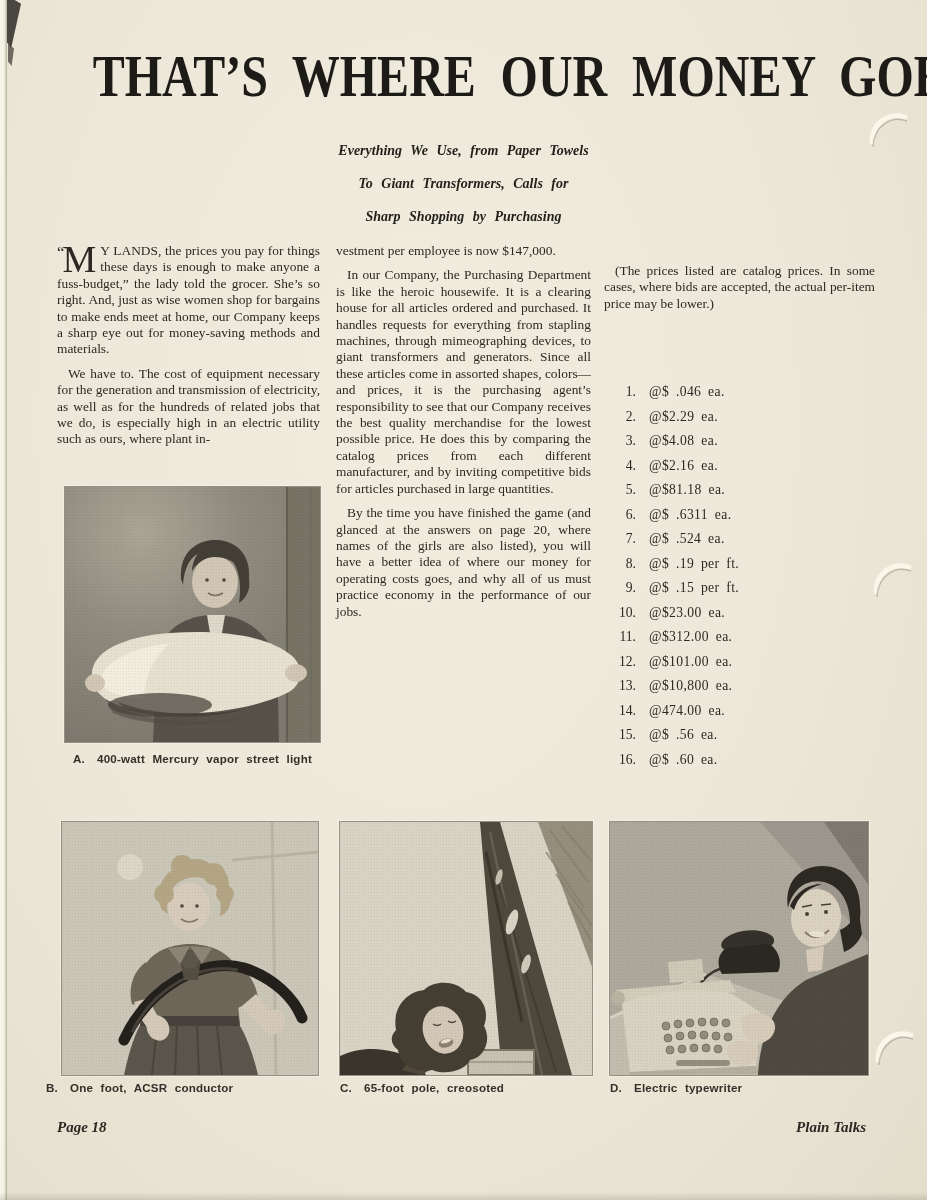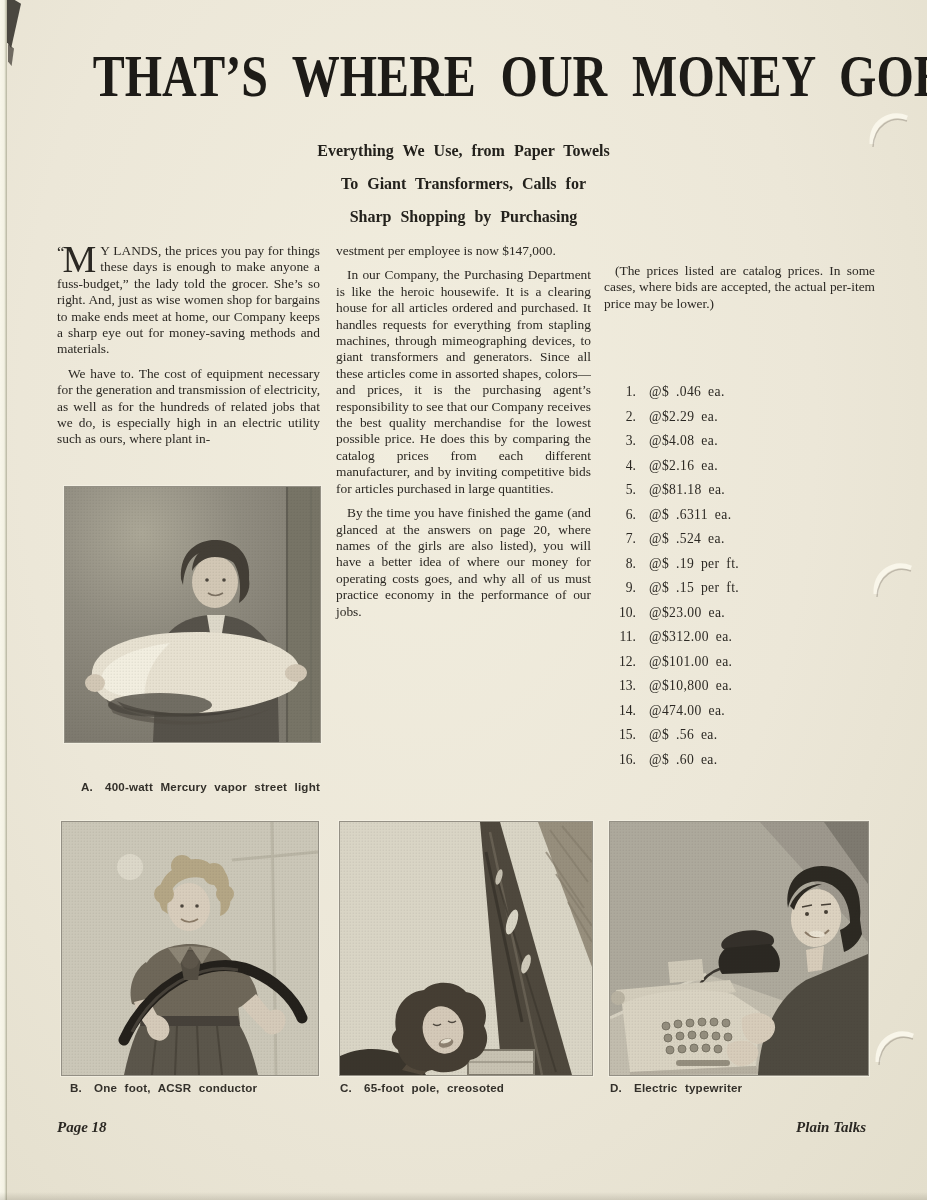--- a/index.html
+++ b/index.html
@@ -22,21 +22,21 @@
   .curl svg{display:block;}
 
   
   .headline{
     position:absolute; top:42px; left:0; width:927px; text-align:center;
     font-size:60px; font-weight:bold; color:#1d1b17; white-space:nowrap;
     transform:scaleX(0.80); transform-origin:50% 50%;
     word-spacing:16px; letter-spacing:0px;
   }
   .subtitle{position:absolute; top:134px; left:0; width:927px; text-align:center;
-    font-weight:bold; font-size:16px; line-height:33px;
+    font-style:italic; font-weight:bold; font-size:14px; line-height:33px;
     color:#23211c; word-spacing:5px;}
 
   
   .col{position:absolute; top:243px; font-size:13.4px; line-height:16.4px;
     text-align:justify; color:#2b2823;}
   .col1{left:57px; width:263px;}
   .col2{left:336px; width:255px;}
   .col3{left:604px; width:271px;margin-top:20px;}
   .col p{margin:0 0 8px 0;}
   .col p.ind{text-indent:11px;}
@@ -56,22 +56,22 @@
   .photo svg{display:block;}
   .photo-a{left:65px; top:487px; width:255px; height:255px;}
   .photo-b{left:62px; top:822px; width:256px; height:253px;}
   .photo-c{left:340px; top:822px; width:252px; height:253px;}
   .photo-d{left:610px; top:822px; width:258px; height:253px;}
 
   
   .caption{position:absolute; font-family:"Liberation Sans", sans-serif; font-weight:bold;
     font-size:11.6px; color:#33302a; letter-spacing:0.2px; word-spacing:4px; white-space:nowrap;}
   .cap-letter{display:inline-block; margin-right:12px;}
-  .caption-a{left:81px; top:752px;margin-top:28px;}
-  .caption-b{left:70px; top:1081px;}
+  .caption-a{left:73px; top:752px;}
+  .caption-b{left:46px; top:1081px;}
   .caption-c{left:340px; top:1081px;}
   .caption-d{left:610px; top:1081px;}
 
   
   .footer-left{position:absolute; left:57px; top:1119px; font-style:italic; font-weight:bold;
     font-size:15px; color:#2a2722;}
   .footer-right{position:absolute; right:61px; top:1119px; font-style:italic; font-weight:bold;
     font-size:15px; color:#2a2722;}
 </style>
 </head>

